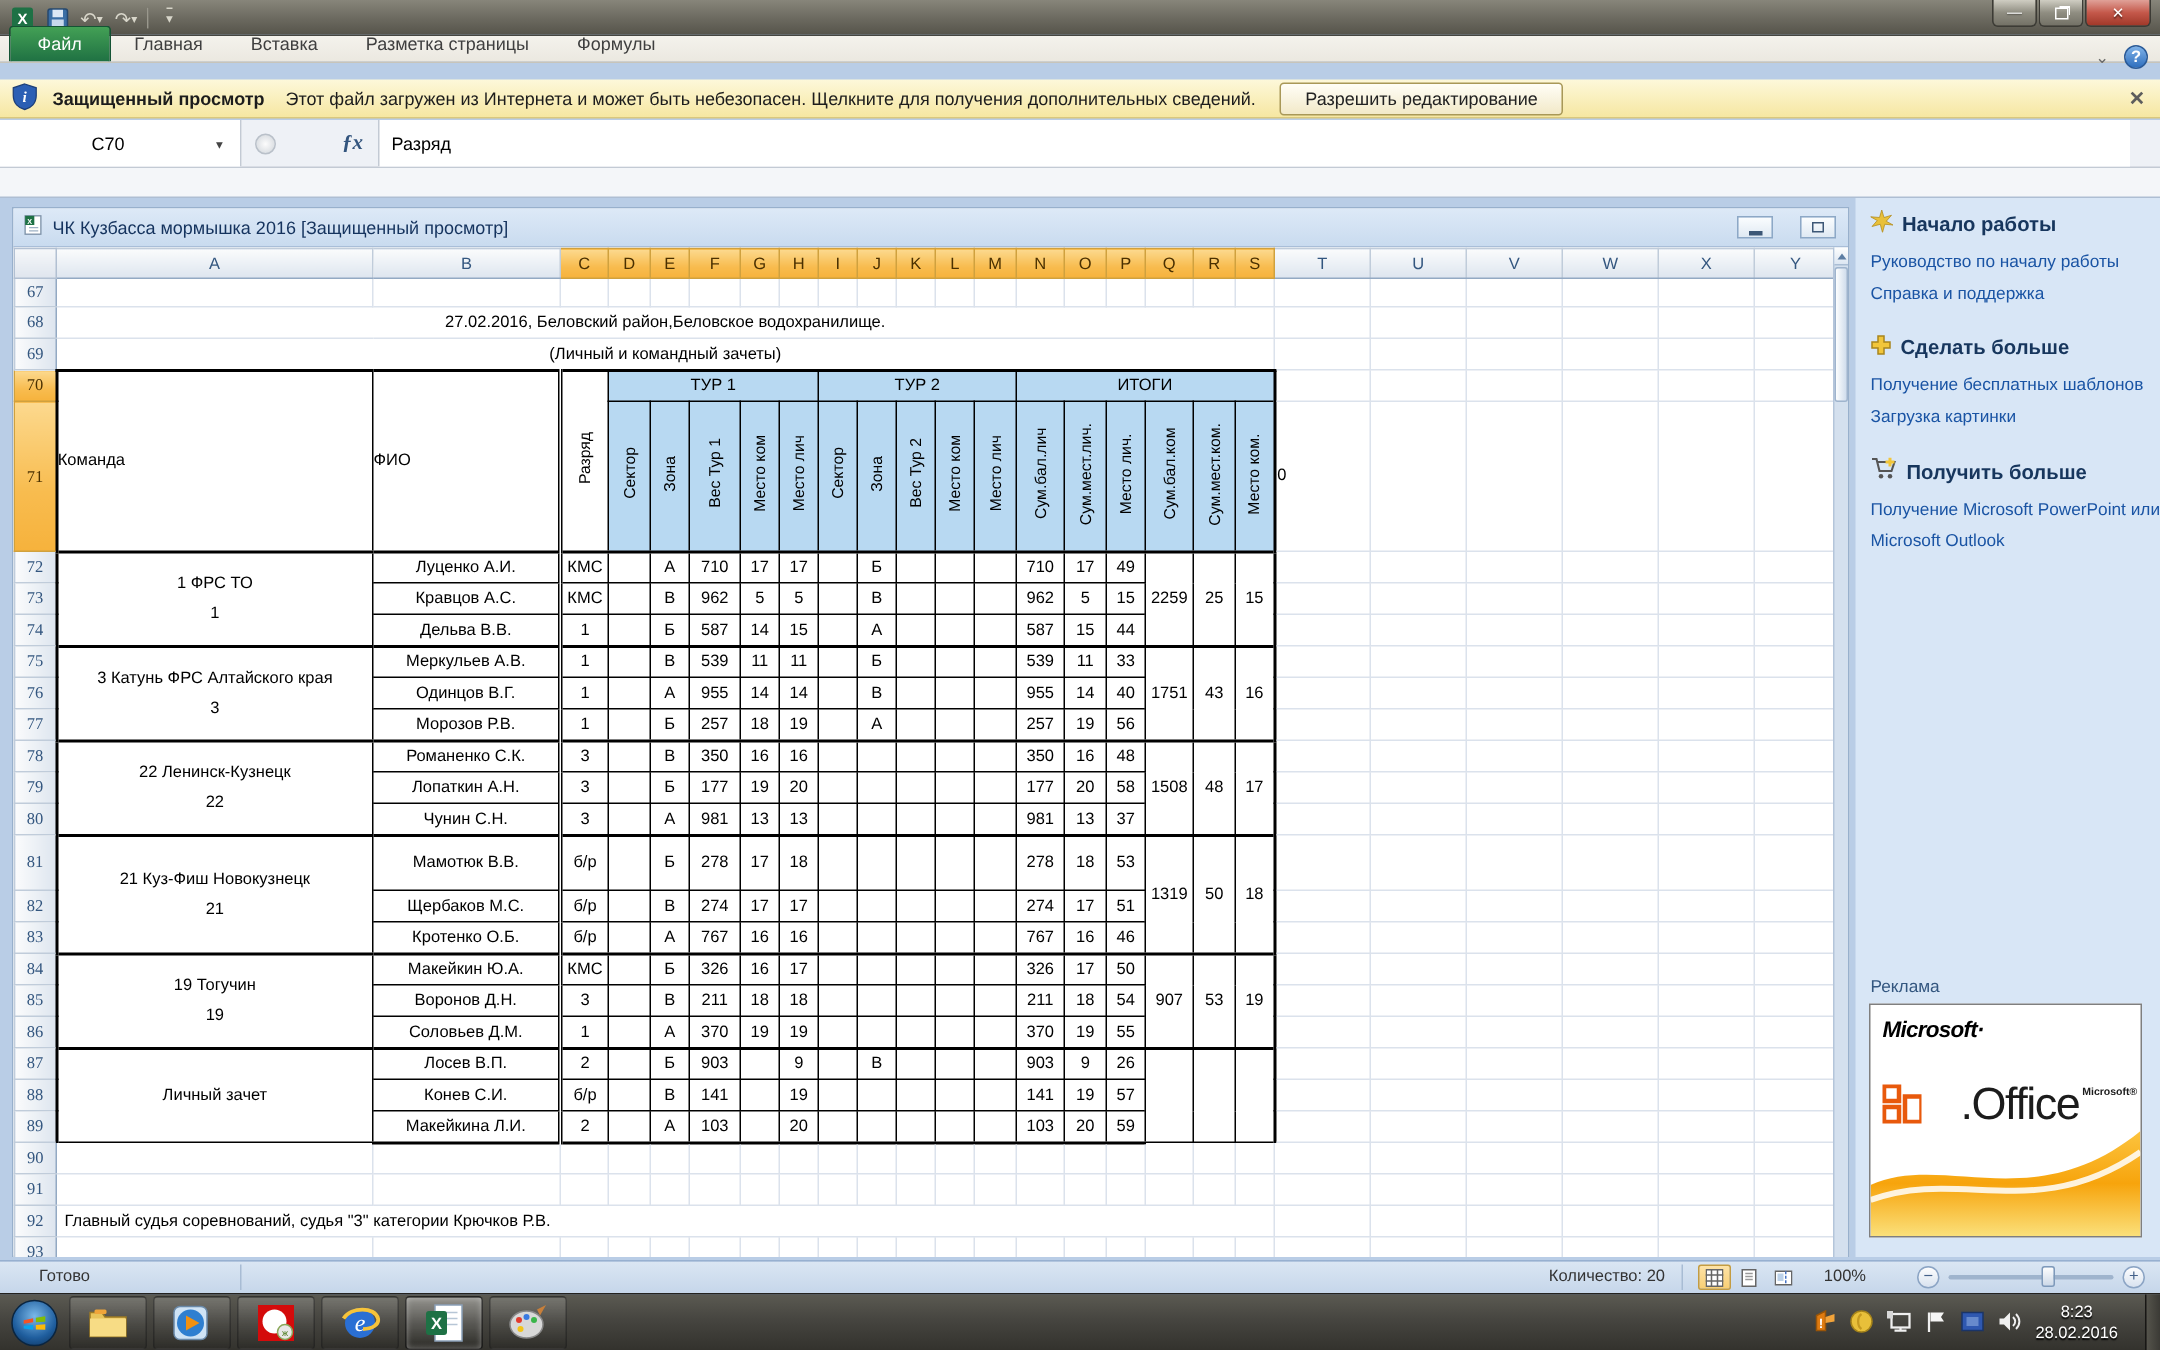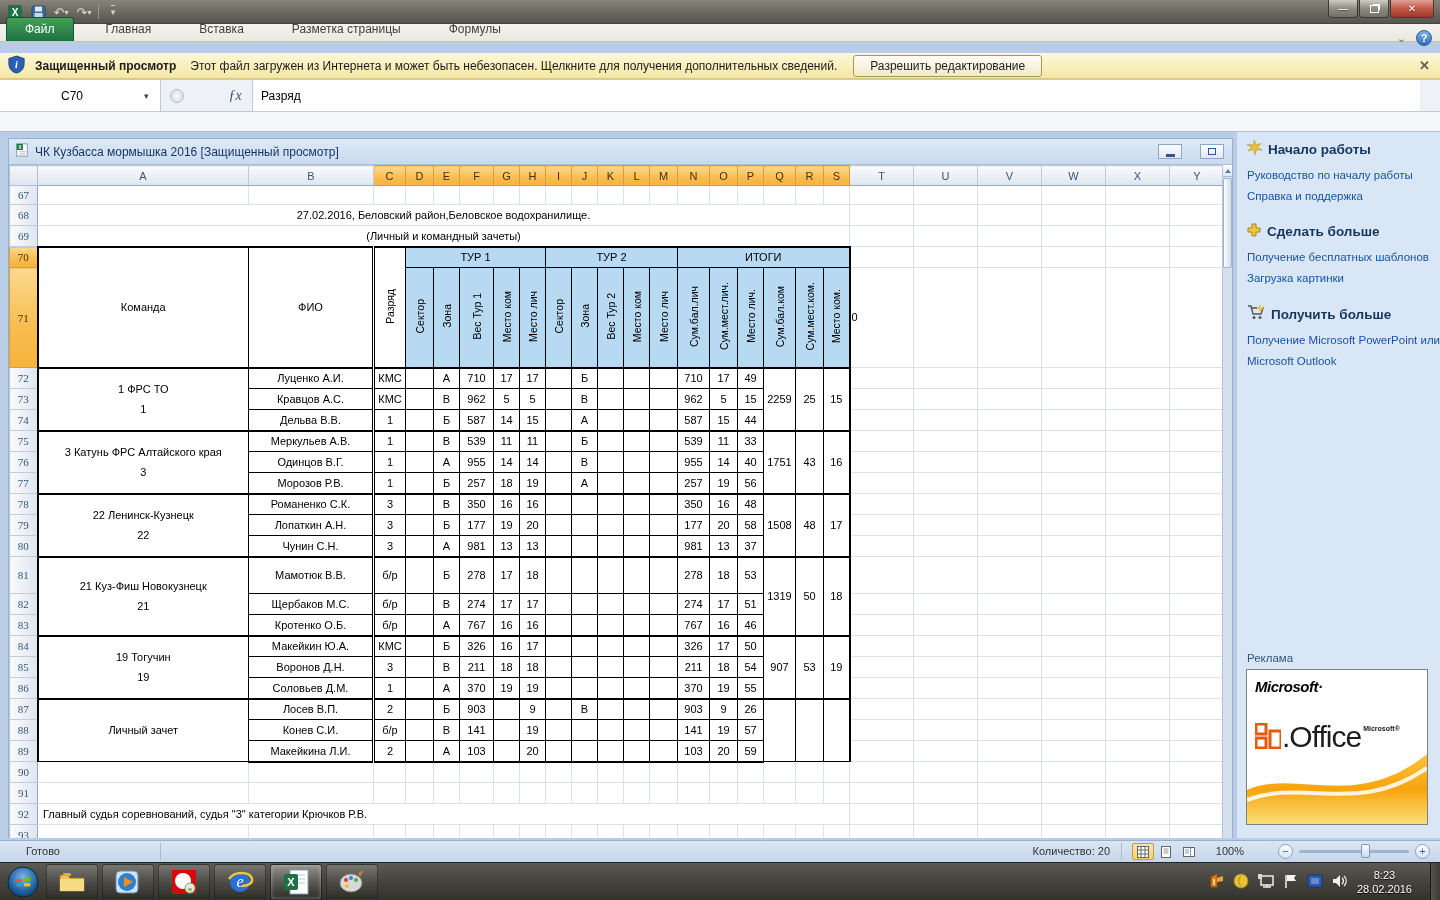--- a/index.html
+++ b/index.html
@@ -21,21 +21,21 @@
     background:linear-gradient(#cfcdc2,#8f8d81 50%,#737166);border-radius:0 0 4px 4px;
     display:flex;align-items:center;justify-content:center;color:#fff;font-size:10px;margin-left:1px;
     text-shadow:0 1px 1px rgba(0,0,0,.5);}
   .wbtn.close{background:linear-gradient(#e0a198,#c4584a 50%,#a03829);width:44px;}
   .restore-glyph{width:9px;height:8px;border:1px solid #fff;box-shadow:2px -2px 0 -1px #fff;}
 
   
   .tabsrow{position:absolute;left:0;top:24px;width:1440px;height:18px;
     background:linear-gradient(#f4f2ec,#ebe8e0);border-bottom:1px solid #c7c4ba;}
   .tabs{position:absolute;left:6px;bottom:0;display:flex;align-items:flex-end;height:26px;}
-  .tab{padding:4px 16px 5px 32px;color:#3f3f3f;font-size:12px;}
+  .tab{padding:4px 16px 5px 16px;color:#3f3f3f;font-size:12px;}
   .tab.active{background:linear-gradient(#43a055,#1f7143);color:#fff;border-radius:3px 3px 0 0;
     border:1px solid #145334;border-bottom:none;padding:4px 18px 5px 18px;}
   .ribbon-right{position:absolute;right:8px;top:6px;display:flex;gap:10px;align-items:center;}
   .chev{color:#6b6b6b;font-size:11px;}
   .helpbtn{width:16px;height:16px;border-radius:50%;background:linear-gradient(#7fb2e8,#2f6fbe);
     color:#fff;font-weight:bold;font-size:11px;display:flex;align-items:center;justify-content:center;
     border:1px solid #2a5a97;}
 
   
   .banner{position:absolute;left:0;top:53px;width:1440px;height:26px;
@@ -51,21 +51,21 @@
   
   .fbar{position:absolute;left:0;top:80px;width:1440px;height:32px;background:#eef1f6;
     border-bottom:1px solid #c3cad4;}
   .namebox{position:absolute;left:0;top:0;width:161px;height:31px;background:#fff;
     border-right:1px solid #c3cad4;display:flex;align-items:center;}
   .namebox .ref{flex:1;text-align:center;font-size:12px;color:#000;}
   .namebox .nb-arrow{width:16px;color:#444;font-size:9px;}
   .fx-circle{position:absolute;left:170px;top:9px;width:14px;height:14px;border-radius:50%;
     background:radial-gradient(#fcfcfc,#cfd4da);border:1px solid #b9c0c9;}
   .fxbtn{position:absolute;left:222px;top:4px;width:26px;height:24px;display:flex;align-items:center;
-    justify-content:center;font-style:italic;font-family:"Liberation Serif",serif;color:#33557e;font-size:14px;}
+    justify-content:center;font-style:italic;font-family:"Liberation Serif",serif;color:#33557e;font-size:14px;font-weight:bold;}
   .fvalue{position:absolute;left:252px;top:0;width:1168px;height:31px;background:#fff;
     border-left:1px solid #c3cad4;display:flex;align-items:center;padding-left:8px;font-size:12px;color:#000;}
   .whitegap{position:absolute;left:0;top:112px;width:1440px;height:20px;background:#f4f6f9;
     border-bottom:1px solid #aebed3;}
 
   
   .workbook{position:absolute;left:8px;top:138px;width:1225px;height:700px;background:#fff;
     border:1px solid #98b0cc;}
   .wbtitle{position:absolute;left:0;top:0;width:100%;height:26px;
     background:linear-gradient(#dde9f7,#c9dbef);border-bottom:1px solid #a9bed8;
@@ -80,21 +80,21 @@
   table.grid td{overflow:hidden;white-space:nowrap;font-size:11px;vertical-align:middle;}
   td.corner{background:linear-gradient(#f5f7f9,#dfe5ee);border:1px solid #b2c0d2;}
   td.ch{background:linear-gradient(#fafbfc,#e9eef4 60%,#dde5ef);border:1px solid #c0ccda;
     border-bottom:1px solid #93a9c3;color:#33567f;text-align:center;font-size:11px;}
   td.ch.sel,td.rh.sel{background:linear-gradient(#fcd98e,#f8bc4f 60%,#f6b23c);border:1px solid #d0a13e;color:#4a3000;}
   td.rh{background:linear-gradient(90deg,#fafbfc,#e9eef4 60%,#dde5ef);border:1px solid #c0ccda;
     border-right:1px solid #93a9c3;color:#33567f;text-align:center;font-size:11px;font-family:Liberation Serif, serif;}
   td.g{border:1px solid #dbe2ec;background:#fff;}
   td.ctr{text-align:center;color:#000;font-size:11.5px;}
   td.lft{text-align:left;padding-left:5px;color:#000;font-size:11.5px;}
-  td.hc{border:1px solid #000;background:#fff;text-align:center;color:#000;}
+  td.hc{border:1px solid #000;background:#fff;color:#000;}
   td.bh{border:1px solid #000;background:#b8d9f2;text-align:center;color:#000;}
   td.dc{border:1px solid #000;background:#fff;text-align:center;color:#000;padding:0 1px;}
   .bt{border-top:2px solid #000 !important;}
   .bb{border-bottom:2px solid #000 !important;}
   .bl{border-left:2px solid #000 !important;}
   .bre{border-right:2px solid #000 !important;}
   .brd{border-right:3px double #000 !important;}
   td.teamcell{vertical-align:top;line-height:20.5px;}
   .rot{writing-mode:vertical-rl;transform:rotate(180deg);white-space:nowrap;font-size:10.5px;color:#000;}
   td.rotcell{vertical-align:middle;text-align:center;padding:2px 0;}
@@ -110,21 +110,21 @@
   
   .pane{position:absolute;left:1237px;top:132px;width:213px;height:706px;background:#d8e6f6;overflow:hidden;}
   .pane-inner{padding:8px 8px 0 10px;}
   .psec{margin-bottom:16px;}
   .psec-head{display:flex;align-items:center;gap:6px;color:#17365d;font-weight:bold;font-size:13.5px;margin-bottom:7px;}
   .plink{color:#1a54a4;font-size:11.5px;line-height:21px;cursor:pointer;}
   .adlabel{position:absolute;left:10px;top:520px;color:#33567f;font-size:11.5px;}
   .adbox{position:absolute;left:9px;top:537px;width:182px;height:156px;background:#fff;border:1px solid #7f7f7f;overflow:hidden;}
   .ad-ms{position:absolute;left:8px;top:8px;font-weight:bold;font-style:italic;font-size:15px;color:#000;letter-spacing:-0.5px;}
   .ad-office{position:absolute;left:8px;top:52px;display:flex;align-items:flex-end;}
-  .ad-office .oname{font-size:30px;color:#1c1c1c;letter-spacing:-1px;line-height:30px;}
+  .ad-office .oname{font-size:30px;color:#1c1c1c;letter-spacing:-1px;line-height:30px;margin-left:25px;}
   .ad-office .osmall{font-size:7px;color:#1c1c1c;margin:0 0 20px 2px;font-weight:bold;}
   .ad-wave{position:absolute;left:0;bottom:0;width:100%;height:74px;}
 
   
   .statusbar{position:absolute;left:0;top:840px;width:1440px;height:22px;
     background:linear-gradient(#dae6f3,#c6d6ea);border-top:1px solid #97b0d0;color:#333;font-size:11px;}
   .sb-left{position:absolute;left:26px;top:4px;}
   .sb-sep{position:absolute;top:2px;width:1px;height:17px;background:#a8bcd4;}
   .sb-count{position:absolute;right:330px;top:4px;}
   .viewbtns{position:absolute;right:240px;top:2px;display:flex;gap:1px;}

